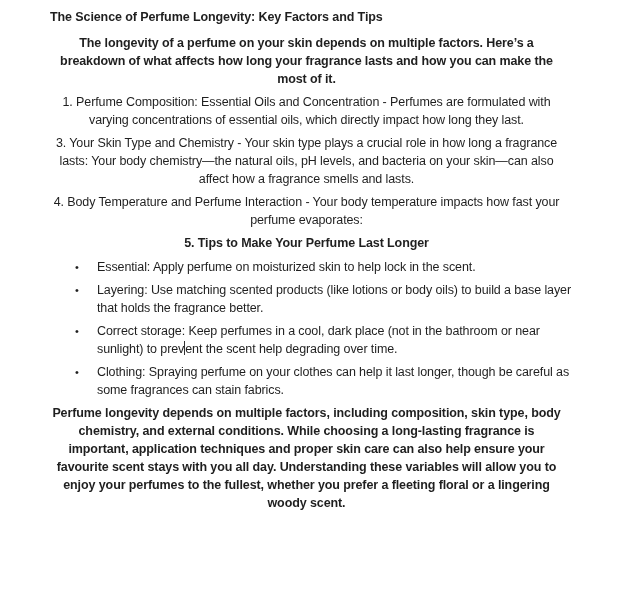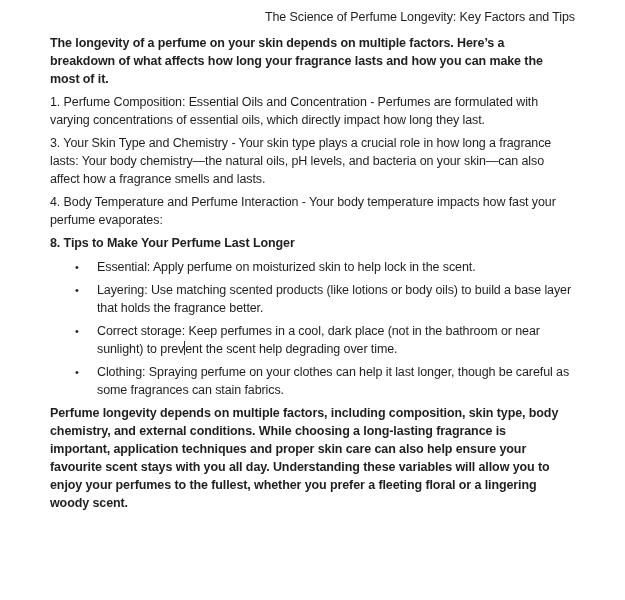--- a/index.html
+++ b/index.html
@@ -15,25 +15,25 @@
     width: 625px;
     height: 600px;
     padding: 8px 50px 0 50px;
     font-family: "Liberation Sans", sans-serif;
     font-size: 12.5px;
     line-height: 18px;
     letter-spacing: -0.1px;
     color: #1f1f1f;
   }
   .title {
-    font-weight: normal;
-    text-align: right;
+    font-weight: bold;
+    text-align: left;
     margin: 0 0 8px 0;
   }
-  p.para { margin: 0 12px 5px 0; }
+  p.para { margin: 0 12px 5px 0; text-align: center; }
   .bold { font-weight: bold; }
   .run-bold { font-weight: normal; }
   ul.tips {
     list-style: none;
     margin: 6px 0 5px 0;
     padding: 0 0 0 25px;
   }
   ul.tips li {
     display: flex;
     margin: 0 0 5px 0;
@@ -63,21 +63,21 @@
 
   <p class="para"><span class="run-bold">1. Perfume Composition: Essential Oils and Concentration -</span><span> Perfumes are formulated with varying concentrations of essential oils, which directly impact how long they last.</span></p>
 
 
   <p class="para"><span class="run-bold">3. Your Skin Type and Chemistry -</span><span> Your skin type plays a crucial role in how long a fragrance lasts: Your body chemistry—the natural oils, pH levels, and bacteria on your skin—can also affect how a fragrance smells and lasts.</span></p>
 
   <p class="para"><span class="run-bold">4. Body Temperature and Perfume Interaction -</span><span> Your body temperature impacts how fast your perfume evaporates:</span></p>
 
 
 
-  <p class="para bold">8. Tips to Make Your Perfume Last Longer</p>
+  <p class="para bold">5. Tips to Make Your Perfume Last Longer</p>
 
   <ul class="tips">
     <li>
       <span class="bullet-marker">•</span>
       <span class="li-text"><span>Essential: Apply perfume on moisturized skin to help lock in the scent.</span><span></span></span>
     </li>
     <li>
       <span class="bullet-marker">•</span>
       <span class="li-text"><span>Layering: Use matching scented products (like lotions or body oils) to build a base layer that holds the fragrance better.</span><span></span></span>
     </li>

